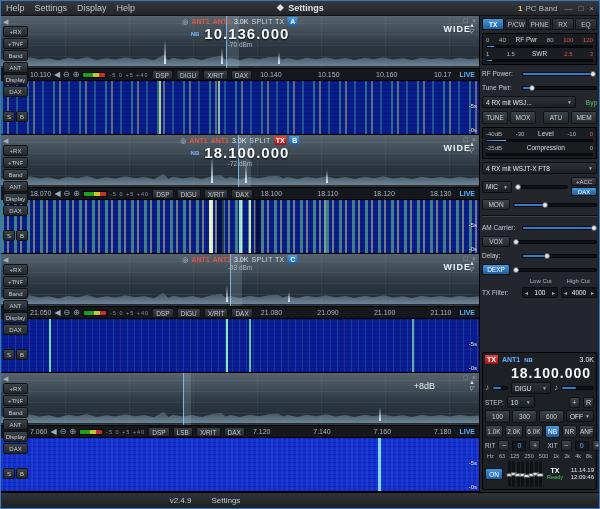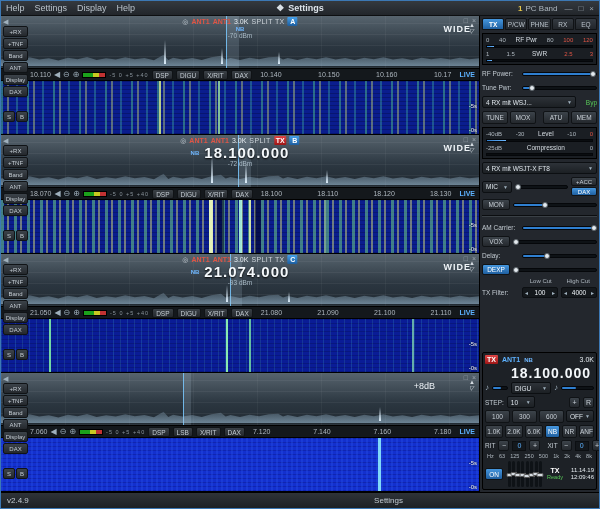--- a/index.html
+++ b/index.html
@@ -104,21 +104,21 @@
 .eq-body{display:flex;align-items:center;gap:3px;height:26px}
 .eq-sliders{flex:1;display:flex;justify-content:space-between;height:100%;padding:0 2px}
 .vtrack{width:3px;height:100%;background:#0e1216;border-radius:2px;position:relative}
 .vhandle{position:absolute;left:50%;transform:translateX(-50%);width:7px;height:4px;background:#d5dce2;border:1px solid #555;border-radius:1px}
 .txready{flex:0 0 16px;display:flex;flex-direction:column;align-items:center;line-height:7px}
 .txready b{color:#fff;font-size:7px}
 .txready i{font-style:normal;color:#58c858;font-size:5.5px}
 .clock{flex:0 0 28px;display:flex;flex-direction:column;font-size:6px;line-height:7px;color:#e4eaef;text-align:right}
 
 .sb-left{display:flex;gap:7px;align-items:center;width:190px}
-.sb-center{flex:1;display:flex;gap:20px;justify-content:space-between;color:#c3cbd2}
+.sb-center{flex:1;display:flex;gap:20px;justify-content:center;color:#c3cbd2}
 .sb-right{width:190px}
 </style>
 </head>
 <body>
 
 <div class="window">
 
   <div class="titlebar">
     <div class="menus">
       <span>Help</span>
@@ -157,20 +157,21 @@
           <div class="sh-row">
             <span class="dot">◎</span>
             <span class="ant">ANT1</span>
             <span class="ant">ANT1</span>
             <span class="fw">3.0K</span>
             <span class="split">SPLIT TX</span>
             <span class="badge">A</span>
           </div>
           <div class="sh-sub">
             <span class="flags">NB</span>
+            <span class="freq">10.136.000</span>
           </div>
           <div class="dbm">-70 dBm</div>
         </div>
         <div class="panwin">
           <span>□</span>
           <span>×</span>
         </div>
         <span class="wide">WIDE</span>
         <span class="gain"></span>
         <span class="updown">
@@ -298,24 +299,20 @@
         <i class="spike" style="left:60%;height:10px"></i>
         <div class="slice-head">
           <div class="sh-row">
             <span class="dot">◎</span>
             <span class="ant">ANT1</span>
             <span class="ant">ANT1</span>
             <span class="fw">3.0K</span>
             <span class="split">SPLIT TX</span>
             <span class="badge">C</span>
           </div>
-          <div class="sh-sub">
-            <span class="flags">NB</span>
-            <span class="freq">21.074.000</span>
-          </div>
           <div class="dbm">-93 dBm</div>
         </div>
         <div class="panwin">
           <span>□</span>
           <span>×</span>
         </div>
         <span class="wide">WIDE</span>
         <span class="gain"></span>
         <span class="updown">
           <i>▲</i>

